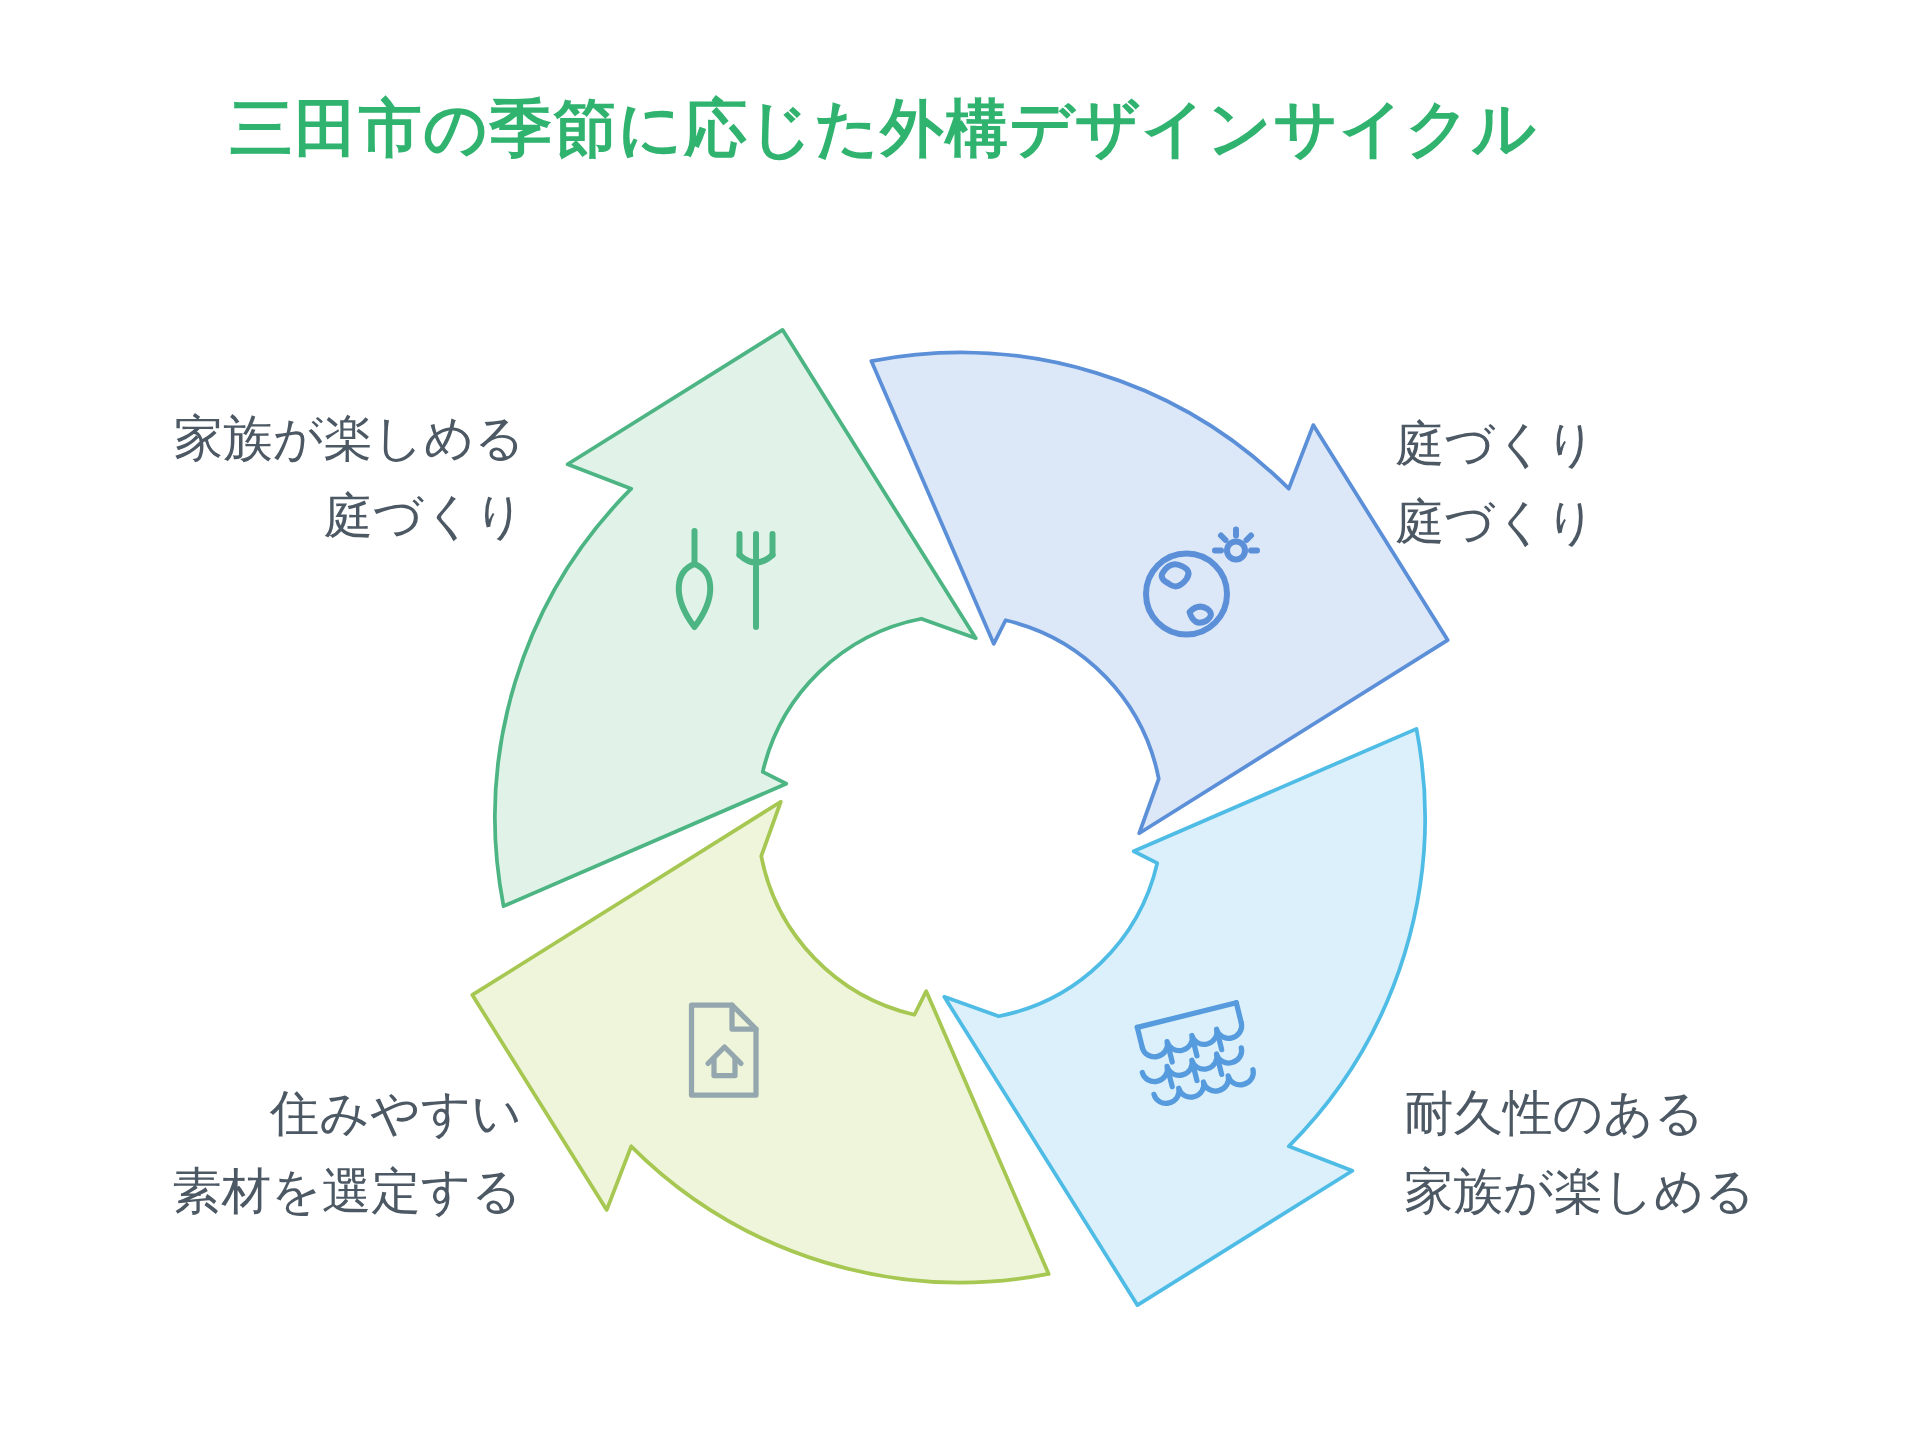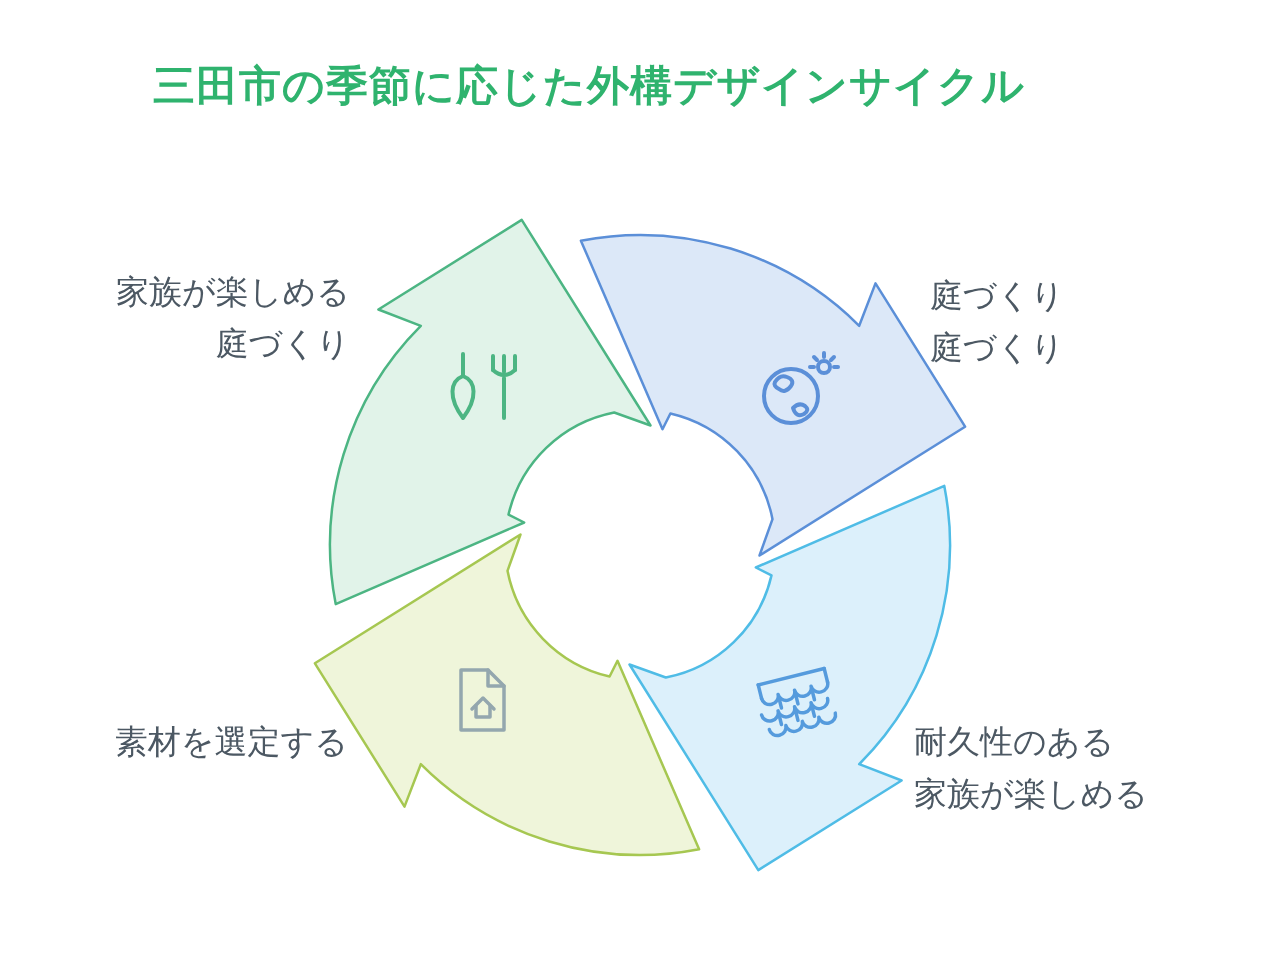--- a/index.html
+++ b/index.html
@@ -39,21 +39,21 @@
     font-size: 33px;
     line-height: 1.58;
     color: #4c5863;
     font-weight: 500;
     white-space: nowrap;
   }
   .label.align-right { text-align: right; }
   .label.align-left  { text-align: left; }
   .label-garden   { right: 930px; top: 266px; }
   .label-climate  { left: 930px;  top: 270px; }
-  .label-materials{ left: 914px;  top: 716px; }
+  .label-materials{ left: 936px;  top: 716px; }
   .label-design   { right: 932px; top: 716px; }
 </style>
 </head>
 <body>
 
 <div class="stage">
 
   <div class="title">三田市の季節に応じた外構デザインサイクル</div>
 
   <svg class="cycle-svg" width="1280" height="960" viewBox="0 0 1280 960">
@@ -109,16 +109,17 @@
     <div>庭づくり</div>
     <div>庭づくり</div>
   </div>
 
   <div class="label align-left label-materials">
     <div>耐久性のある</div>
     <div>家族が楽しめる</div>
   </div>
 
   <div class="label align-right label-design">
+    <div>住みやすい</div>
     <div>素材を選定する</div>
   </div>
 
 </div>
 
 </body></html>

